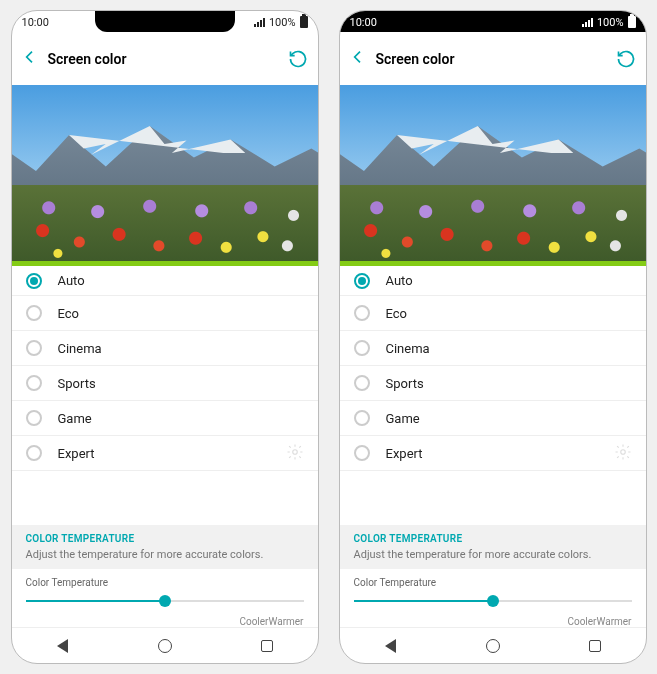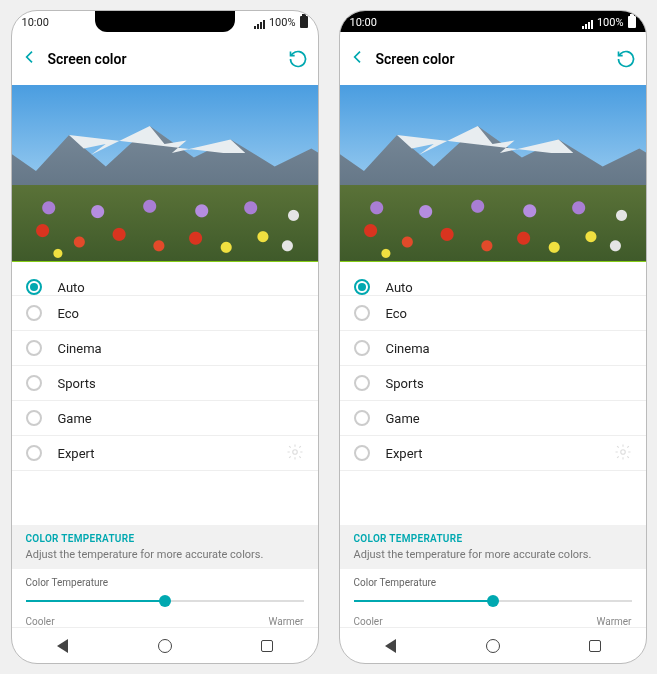--- a/index.html
+++ b/index.html
@@ -27,21 +27,21 @@
     height: 22px;
     display: flex;
     align-items: center;
     justify-content: space-between;
     padding: 0 10px;
     font-size: 11px;
     color: #222;
     position: relative;
     z-index: 2;
   }
-  .statusbar .right { display: flex; gap: 4px; }
+  .statusbar .right { display: flex; align-items: center; gap: 4px; }
   .notch {
     position: absolute;
     top: -1px;
     left: 50%;
     transform: translateX(-50%);
     width: 140px;
     height: 22px;
     background: #000;
     border-bottom-left-radius: 12px;
     border-bottom-right-radius: 12px;
@@ -104,39 +104,39 @@
       radial-gradient(circle at 15% 90%, #f0e040 4px, transparent 5px),
       radial-gradient(circle at 92% 40%, #e4e4e4 5px, transparent 6px),
       linear-gradient(#5a7238,#3f5a2a);
   }
   .list { flex:1; overflow:hidden; }
   .row {
     display:flex; align-items:center; height:35px;
     padding: 0 18px 0 14px; gap:16px; font-size:13px; color:#222;
     border-bottom:1px solid #eee; position:relative;
   }
-  .row:first-child { border-top:1px solid #84cc16;align-items:flex-end; }
+  .row:first-child { border-top:5px solid #84cc16; }
   .radio { width:16px; height:16px; border-radius:50%; border:2px solid #ccc; flex-shrink:0; }
   .radio.on { border-color:#00a8b0; position:relative; }
   .radio.on::after { content:""; position:absolute; inset:2px; border-radius:50%; background:#00a8b0; }
   .gear { position:absolute; right:14px; color:#ddd; }
   .section-head {
     background:#f1f1f1; padding:8px 14px 2px; color:#00a8b0;
     font-size:10px; font-weight:600; letter-spacing:0.3px;
   }
   .section-desc {
     background:#f1f1f1; padding:2px 14px 8px; color:#777; font-size:11px;
   }
   .slider-block { padding:8px 14px 4px; }
   .slider-label { font-size:10px; color:#666; margin-bottom:6px; }
   .sliderbar { position:relative; height:14px; }
   .track { position:absolute; left:0; right:0; top:50%; height:2px; background:#ddd; transform:translateY(-50%); }
   .track-fill { position:absolute; left:0; top:50%; height:2px; background:#00a8b0; transform:translateY(-50%); }
   .thumb { position:absolute; top:50%; width:12px; height:12px; border-radius:50%; background:#00a8b0; transform:translate(-50%,-50%); }
-  .slider-ends { display:flex; justify-content:space-between; font-size:10px; color:#888; padding:4px 14px 0; }
+  .slider-ends { display:flex; justify-content:flex-end; font-size:10px; color:#888; padding:4px 14px 0; }
   .navbar {
     height:36px; border-top:1px solid #eee; display:flex;
     justify-content:space-around; align-items:center;
   }
   .navbtn { width:40px; height:28px; display:flex; align-items:center; justify-content:center; }
   .tri { width:0; height:0; border-top:7px solid transparent; border-bottom:7px solid transparent; border-right:11px solid #444; }
   .circ { width:14px; height:14px; border:1.5px solid #444; border-radius:50%; }
   .sq { width:12px; height:12px; border:1.5px solid #444; border-radius:2px; }
   .sig { display:inline-flex; align-items:flex-end; gap:1px; }
   .sig i { width:2px; background:currentColor; display:block; }

